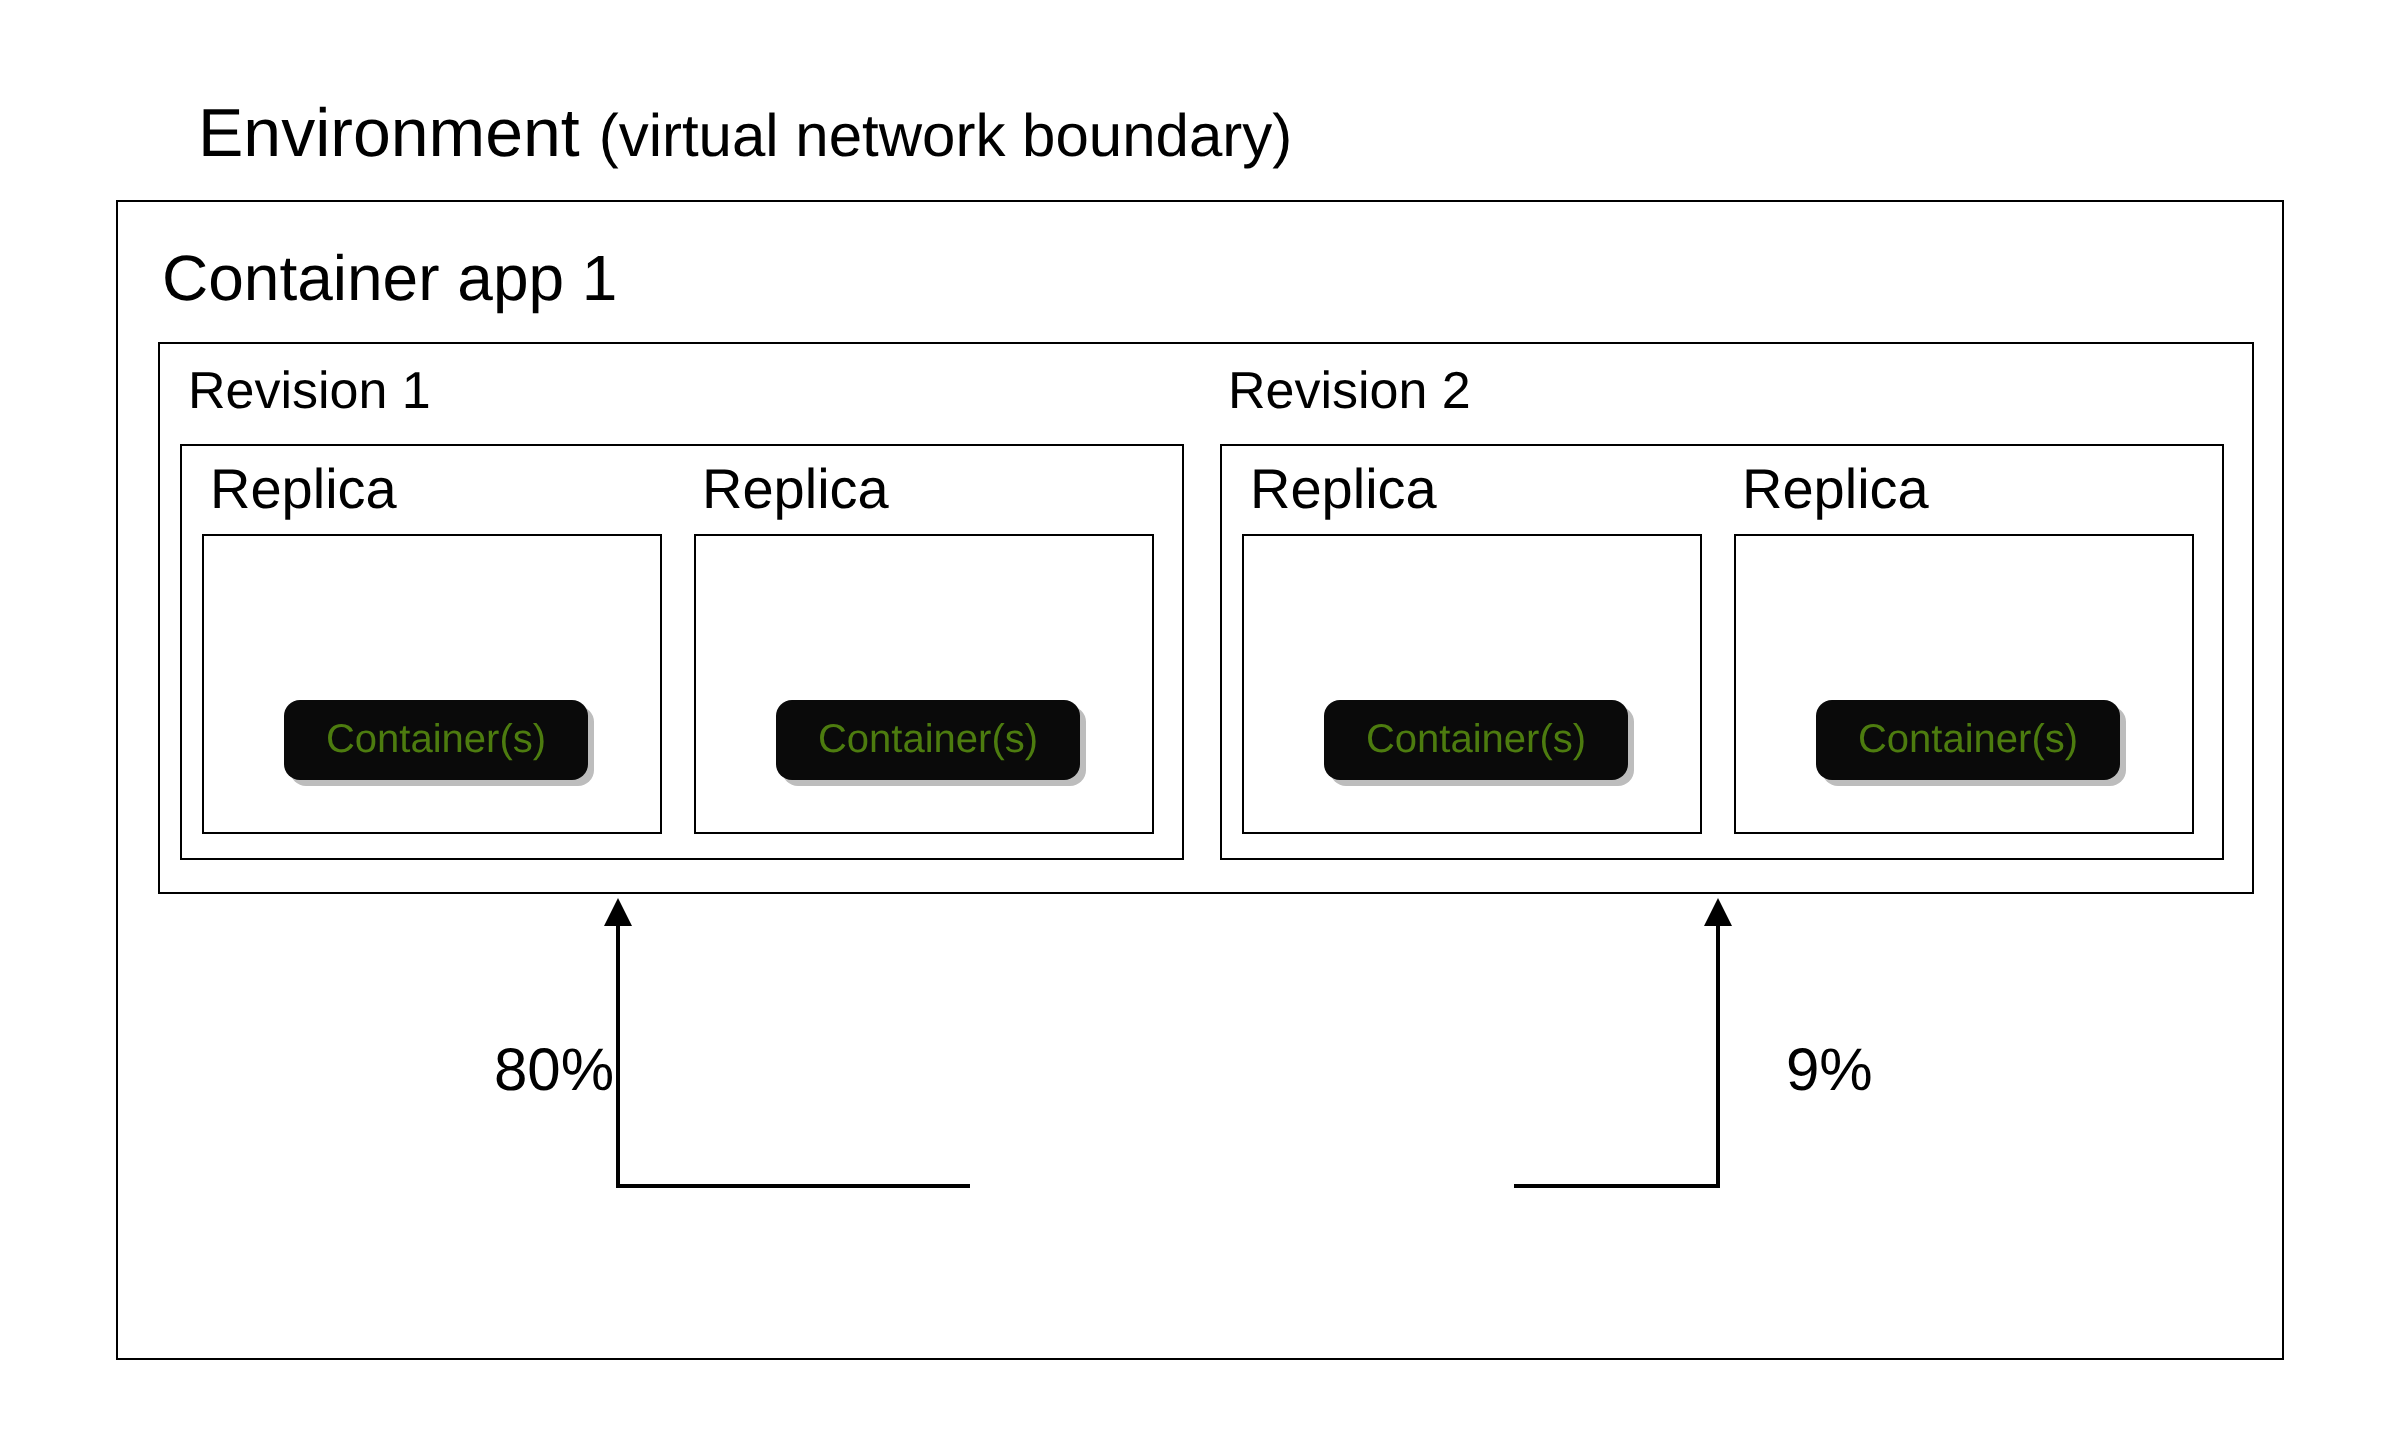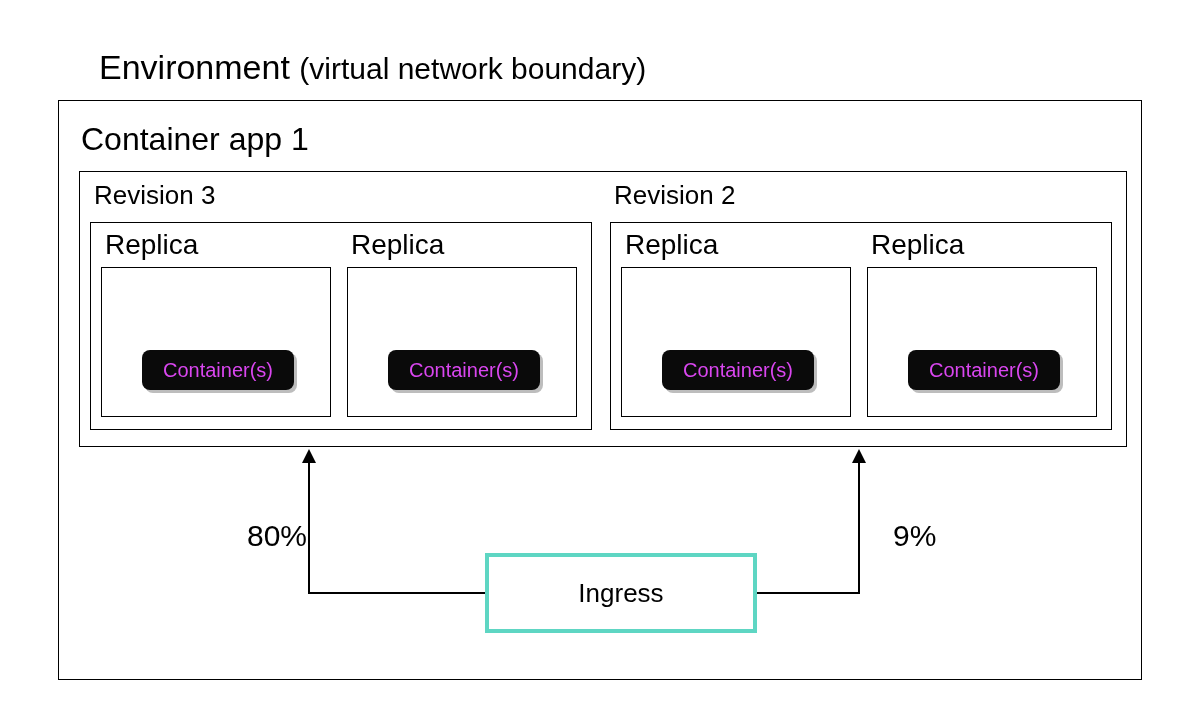--- a/index.html
+++ b/index.html
@@ -58,21 +58,21 @@
     .replica-label { position:absolute; top:6px; font-size:28px; }
     .rl-a { left:14px; } .rl-b { left:260px; }
     .replica-box {
       position:absolute; top:44px; width:230px; height:150px;
       border:1.5px solid #000;
     }
     .rb-a { left:10px; } .rb-b { left:256px; }
     .container-pill {
       position:absolute; left:40px; top:82px;
       width:152px; height:40px;
-      background:#0a0a0a; color:#d946ef;
+      background:#0a0a0a; color:#4d7c0f;
       border-radius:8px;
       display:flex; align-items:center; justify-content:center;
       font-size:20px;
       box-shadow: 3px 3px 0 0 #bdbdbd;
     }
     .ingress-box {
       position:absolute; left:426px; top:452px;
       width:272px; height:80px;
       border:4px solid #5ED6C3;
       display:flex; align-items:center; justify-content:center;
@@ -92,21 +92,21 @@
   <span>Environment</span>
   <span class="sub">(virtual network boundary)</span>
 </div>
 
 <div class="env-box">
 
   <div class="app-label">Container app 1</div>
 
   <div class="app-box">
 
-    <div class="rev-label-1">Revision 3</div>
+    <div class="rev-label-1">Revision 1</div>
     <div class="rev-box-1">
       <div class="replica-label rl-a">Replica</div>
       <div class="replica-label rl-b">Replica</div>
       <div class="replica-box rb-a">
         <div class="container-pill">Container(s)</div>
       </div>
       <div class="replica-box rb-b">
         <div class="container-pill">Container(s)</div>
       </div>
     </div>
@@ -118,23 +118,20 @@
       <div class="replica-box rb-a">
         <div class="container-pill">Container(s)</div>
       </div>
       <div class="replica-box rb-b">
         <div class="container-pill">Container(s)</div>
       </div>
     </div>
 
   </div>
 
-  <div class="ingress-box">
-    <span>Ingress</span>
-  </div>
 
   <div class="pct pct-80">80%</div>
   <div class="pct pct-20">9%</div>
 
   <svg class="arrows">
 
     <path class="arrow-path" d="M 426 492 L 250 492 L 250 360"></path>
     <polygon class="arrow-head" points="250,348 243,362 257,362"></polygon>
 
     <path class="arrow-path" d="M 698 492 L 800 492 L 800 360"></path>

